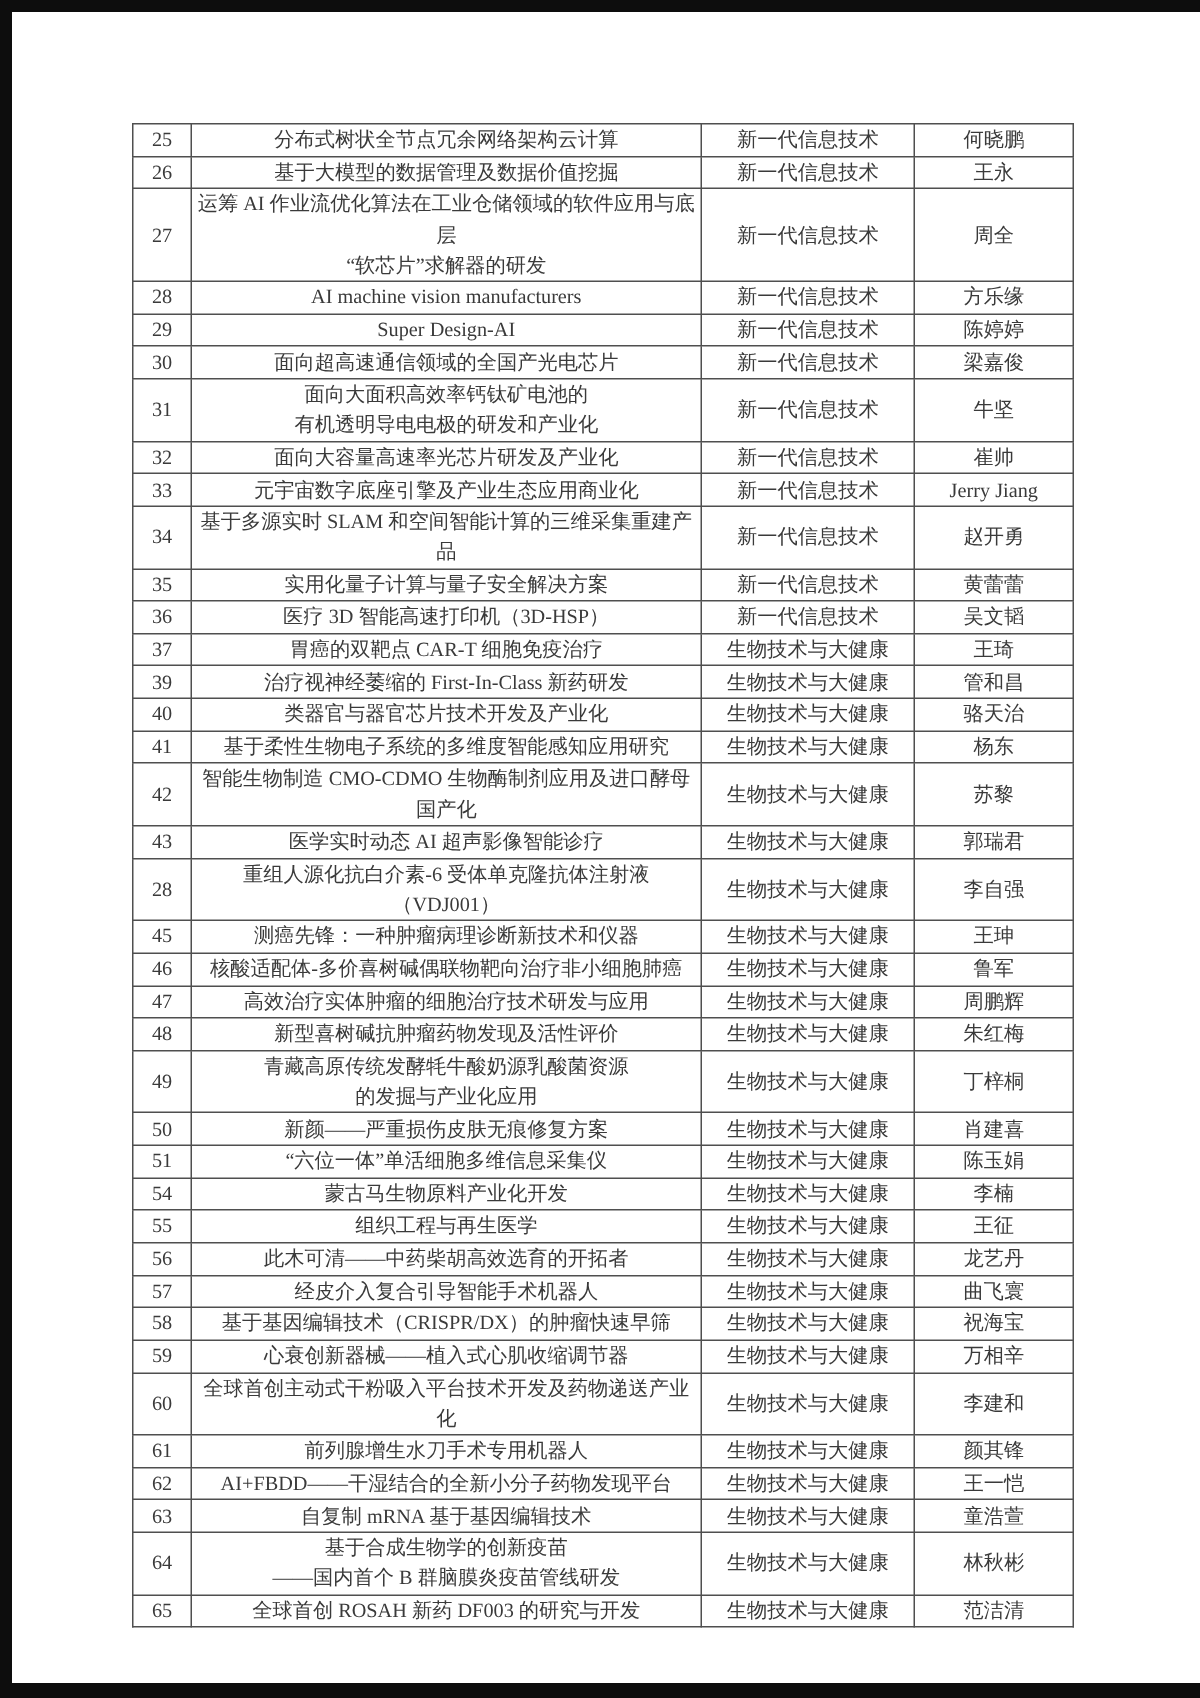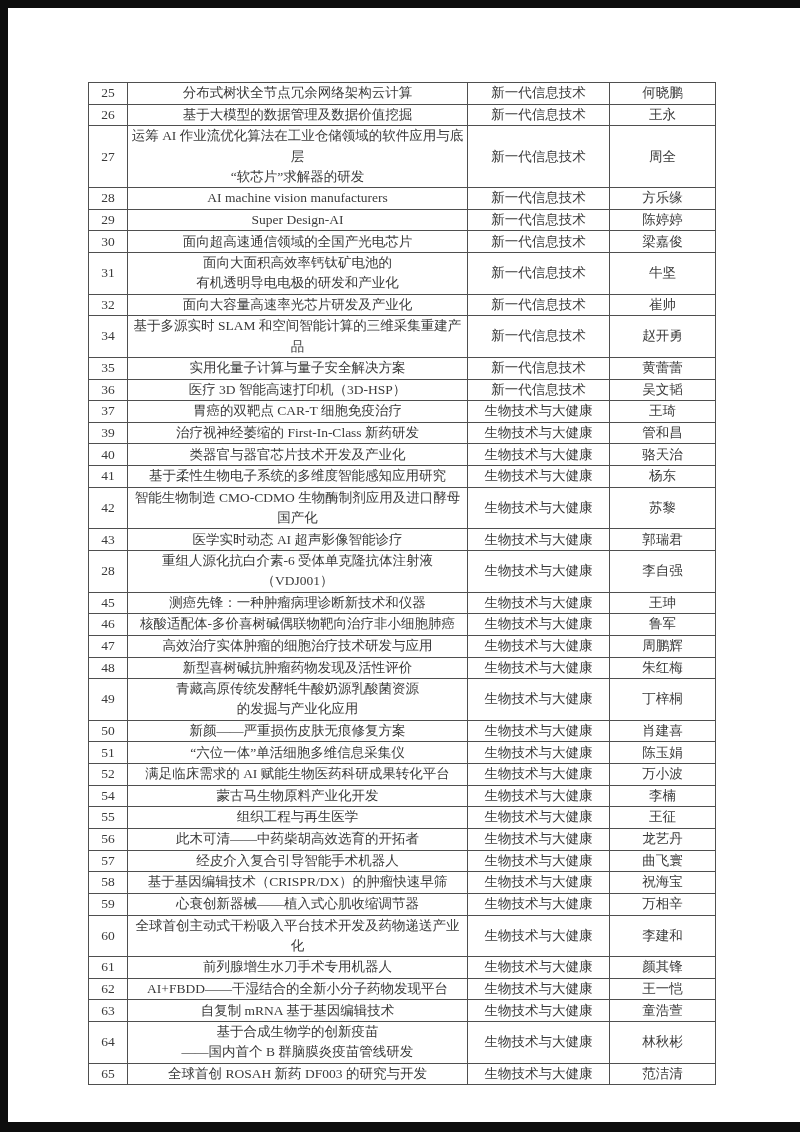--- a/index.html
+++ b/index.html
@@ -105,20 +105,26 @@
           <td>新一代信息技术</td>
           <td>牛坚</td>
         </tr>
         <tr>
           <td>32</td>
           <td>面向大容量高速率光芯片研发及产业化</td>
           <td>新一代信息技术</td>
           <td>崔帅</td>
         </tr>
         <tr>
+          <td>33</td>
+          <td>元宇宙数字底座引擎及产业生态应用商业化</td>
+          <td>新一代信息技术</td>
+          <td>Jerry Jiang</td>
+        </tr>
+        <tr>
           <td>34</td>
           <td>基于多源实时 SLAM 和空间智能计算的三维采集重建产品</td>
           <td>新一代信息技术</td>
           <td>赵开勇</td>
         </tr>
         <tr>
           <td>35</td>
           <td>实用化量子计算与量子安全解决方案</td>
           <td>新一代信息技术</td>
           <td>黄蕾蕾</td>
@@ -206,26 +212,20 @@
           <td>50</td>
           <td>新颜——严重损伤皮肤无痕修复方案</td>
           <td>生物技术与大健康</td>
           <td>肖建喜</td>
         </tr>
         <tr>
           <td>51</td>
           <td>“六位一体”单活细胞多维信息采集仪</td>
           <td>生物技术与大健康</td>
           <td>陈玉娟</td>
-        </tr>
-        <tr>
-          <td>52</td>
-          <td>满足临床需求的 AI 赋能生物医药科研成果转化平台</td>
-          <td>生物技术与大健康</td>
-          <td>万小波</td>
         </tr>
         <tr>
           <td>54</td>
           <td>蒙古马生物原料产业化开发</td>
           <td>生物技术与大健康</td>
           <td>李楠</td>
         </tr>
         <tr>
           <td>55</td>
           <td>组织工程与再生医学</td>

